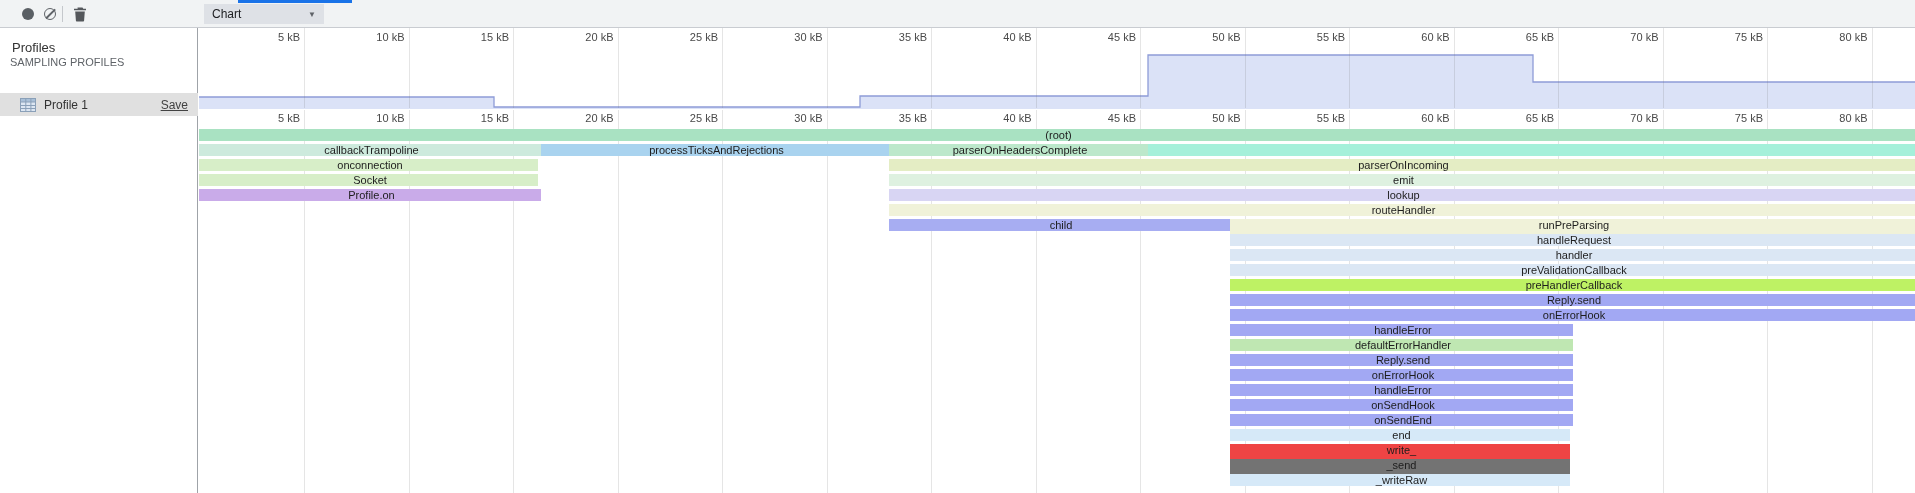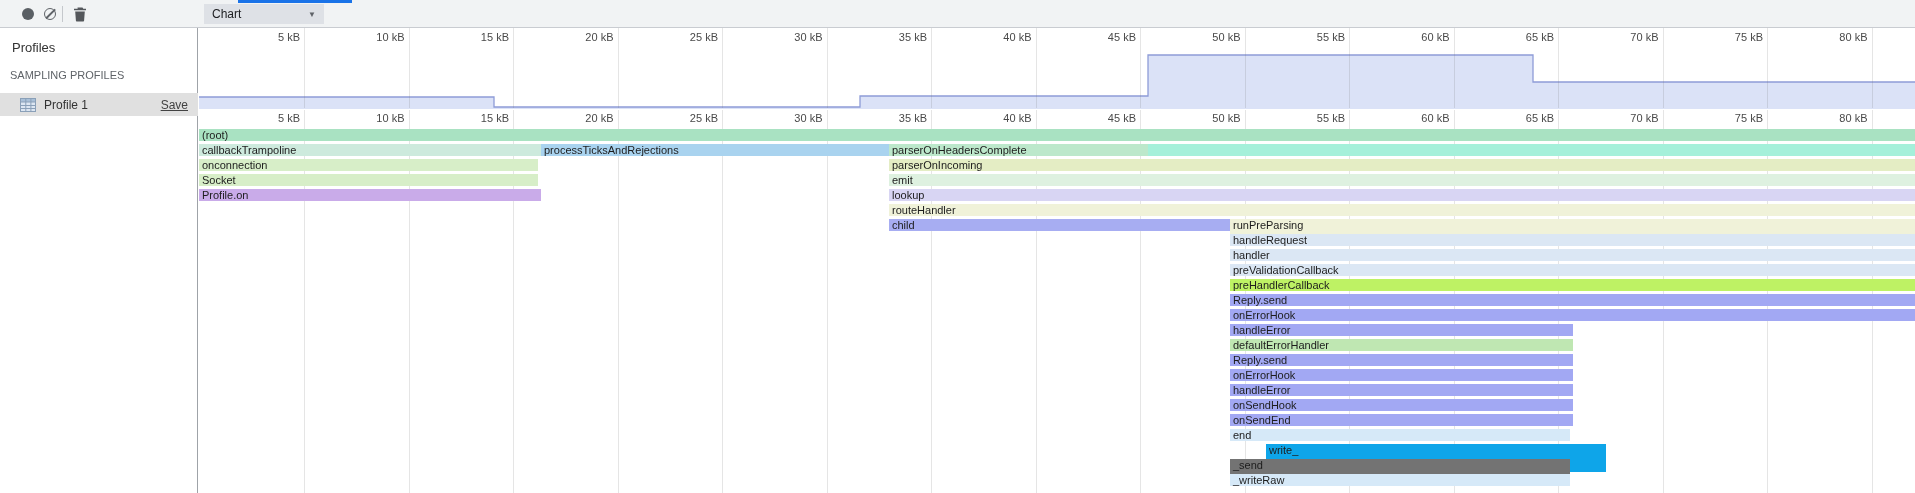--- a/index.html
+++ b/index.html
@@ -21,37 +21,37 @@
   #trash-btn{left:70px;}
   #chart-select{position:absolute;left:204px;top:4px;width:120px;height:20px;background:#dee1e6;
     display:flex;align-items:center;padding:0 8px;cursor:pointer;}
   #chart-select .lbl{font-size:12px;color:#202124;flex:1;}
   #chart-select .arrow{font-size:8px;color:#5f6368;}
 
   
   #sidebar{position:absolute;left:0;top:28px;width:198px;height:465px;background:#fff;
     border-right:1px solid #9fa3a8;}
   #sb-title{position:absolute;left:12px;top:12px;font-size:13px;color:#333;}
-  #sb-section{position:absolute;left:10px;top:41px;font-size:11px;color:#5f6368;}
+  #sb-section{position:absolute;left:10px;top:28px;font-size:11px;color:#5f6368;}
   #profile-row{position:absolute;left:0;top:65px;width:198px;height:23px;background:#e0e0e0;
     display:flex;align-items:center;cursor:pointer;}
   #profile-icon{margin-left:20px;width:16px;height:14px;flex:0 0 auto;}
   #profile-name{margin-left:8px;font-size:12px;color:#333;flex:1;}
   #save-link{margin-right:10px;font-size:12px;color:#424242;text-decoration:underline;cursor:pointer;}
 
   
   #chart-pane{position:absolute;left:199px;top:28px;width:1716px;height:465px;background:#fff;overflow:hidden;}
   #overview{position:absolute;left:0;top:0;width:1716px;height:81px;background:#fff;border-bottom:1px solid #dcdcdc;}
   #overview-svg{position:absolute;left:0;top:0;}
   .ov-label{position:absolute;top:3px;font-size:11px;color:#494949;transform:translateX(-100%);padding-right:4px;white-space:nowrap;}
   #flame-ruler{position:absolute;left:0;top:82px;width:1716px;height:17px;background:#fff;}
   .fr-label{position:absolute;top:2px;font-size:11px;color:#494949;transform:translateX(-100%);padding-right:4px;white-space:nowrap;}
   #flame-area{position:absolute;left:0;top:99px;width:1716px;height:366px;background:#fff;}
   .flame-block{position:absolute;height:12px;font-size:11px;line-height:12px;color:#1d1d1d;
-    padding:0 0 0 3px;overflow:hidden;white-space:nowrap;cursor:pointer;}
+    padding:0 0 0 3px;overflow:hidden;white-space:nowrap;cursor:pointer;text-align:center;}
   .gridline{position:absolute;top:0;bottom:0;width:1px;background:rgba(110,110,110,0.18);pointer-events:none;}
 </style>
 </head>
 <body>
 
 <div id="toolbar">
   <div id="tab-accent"></div>
   <div class="tb-btn" id="record-btn">
     <div id="record-dot"></div>
   </div>
@@ -198,17 +198,17 @@
       <div class="flame-block" style="left: 1031px; width: 685px; top: 167px; height: 12px; background: rgb(162, 168, 243);">Reply.send</div>
       <div class="flame-block" style="left: 1031px; width: 685px; top: 182px; height: 12px; background: rgb(162, 168, 243);">onErrorHook</div>
       <div class="flame-block" style="left: 1031px; width: 343px; top: 197px; height: 12px; background: rgb(162, 168, 243);">handleError</div>
       <div class="flame-block" style="left: 1031px; width: 343px; top: 212px; height: 12px; background: rgb(191, 231, 178);">defaultErrorHandler</div>
       <div class="flame-block" style="left: 1031px; width: 343px; top: 227px; height: 12px; background: rgb(162, 168, 243);">Reply.send</div>
       <div class="flame-block" style="left: 1031px; width: 343px; top: 242px; height: 12px; background: rgb(162, 168, 243);">onErrorHook</div>
       <div class="flame-block" style="left: 1031px; width: 343px; top: 257px; height: 12px; background: rgb(162, 168, 243);">handleError</div>
       <div class="flame-block" style="left: 1031px; width: 343px; top: 272px; height: 12px; background: rgb(162, 168, 243);">onSendHook</div>
       <div class="flame-block" style="left: 1031px; width: 343px; top: 287px; height: 12px; background: rgb(162, 168, 243);">onSendEnd</div>
       <div class="flame-block" style="left: 1031px; width: 340px; top: 302px; height: 12px; background: rgb(214, 233, 248);">end</div>
-      <div class="flame-block" style="left: 1031px; width: 340px; top: 317px; height: 28px; background: #0ea5e9; margin-left: 36px;">write_</div>
+      <div class="flame-block" style="left: 1031px; width: 340px; top: 317px; height: 28px; background: #ef4444;">write_</div>
       <div class="flame-block" style="left: 1031px; width: 340px; top: 332px; height: 27px; background: #737373;">_send</div>
       <div class="flame-block" style="left: 1031px; width: 340px; top: 347px; height: 12px; background: rgb(214, 233, 248);">_writeRaw</div>
     </div>
 </div>
 
 </body></html>

